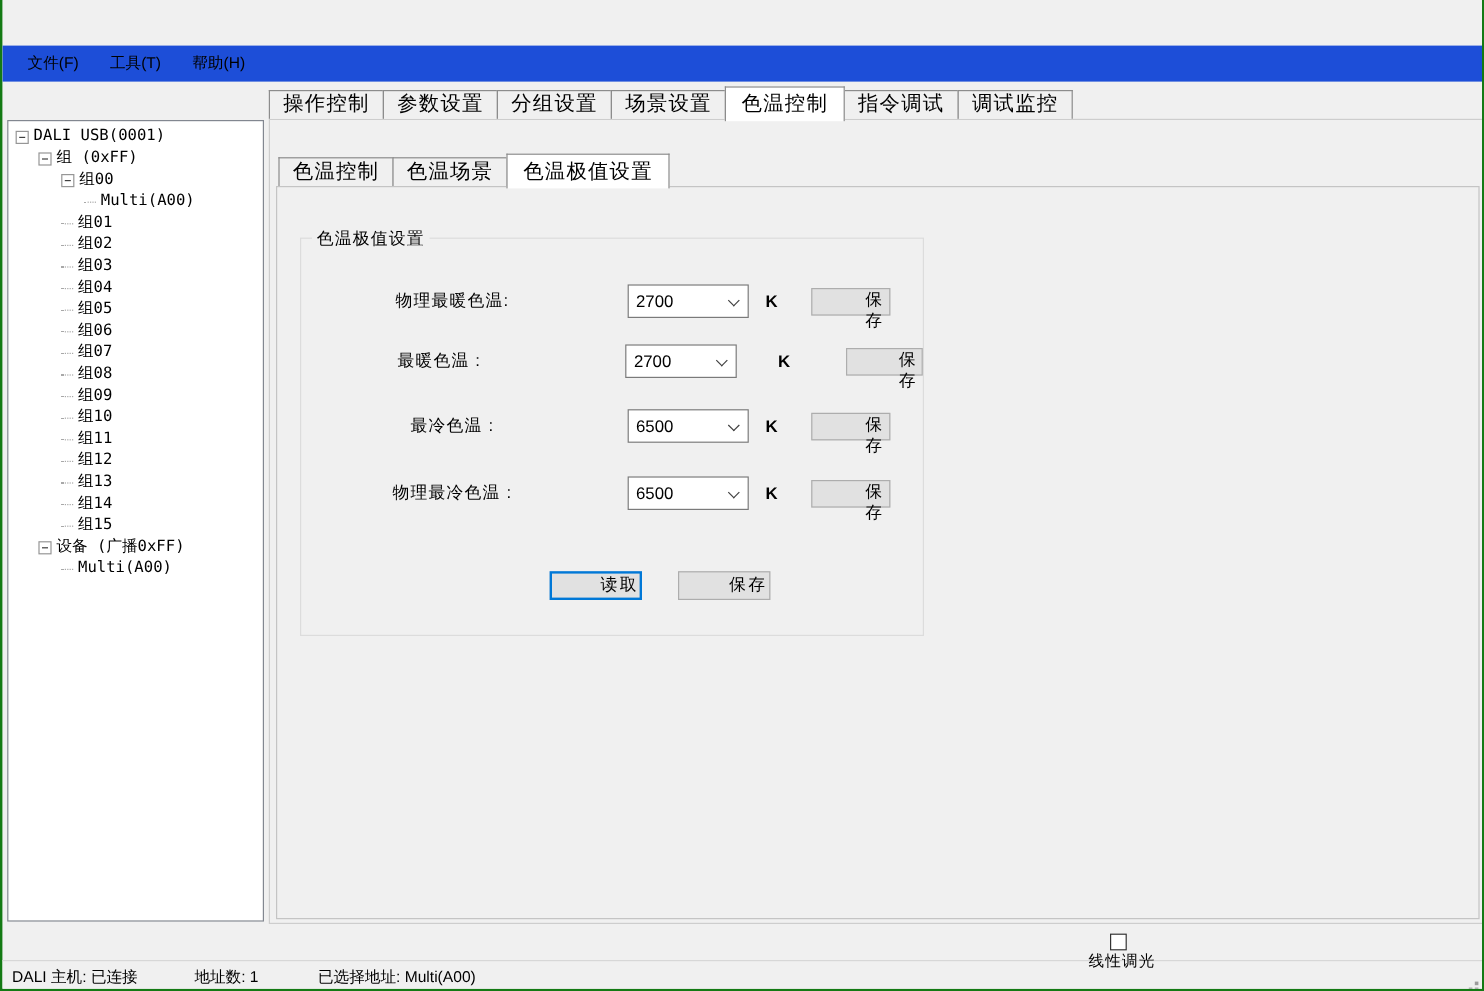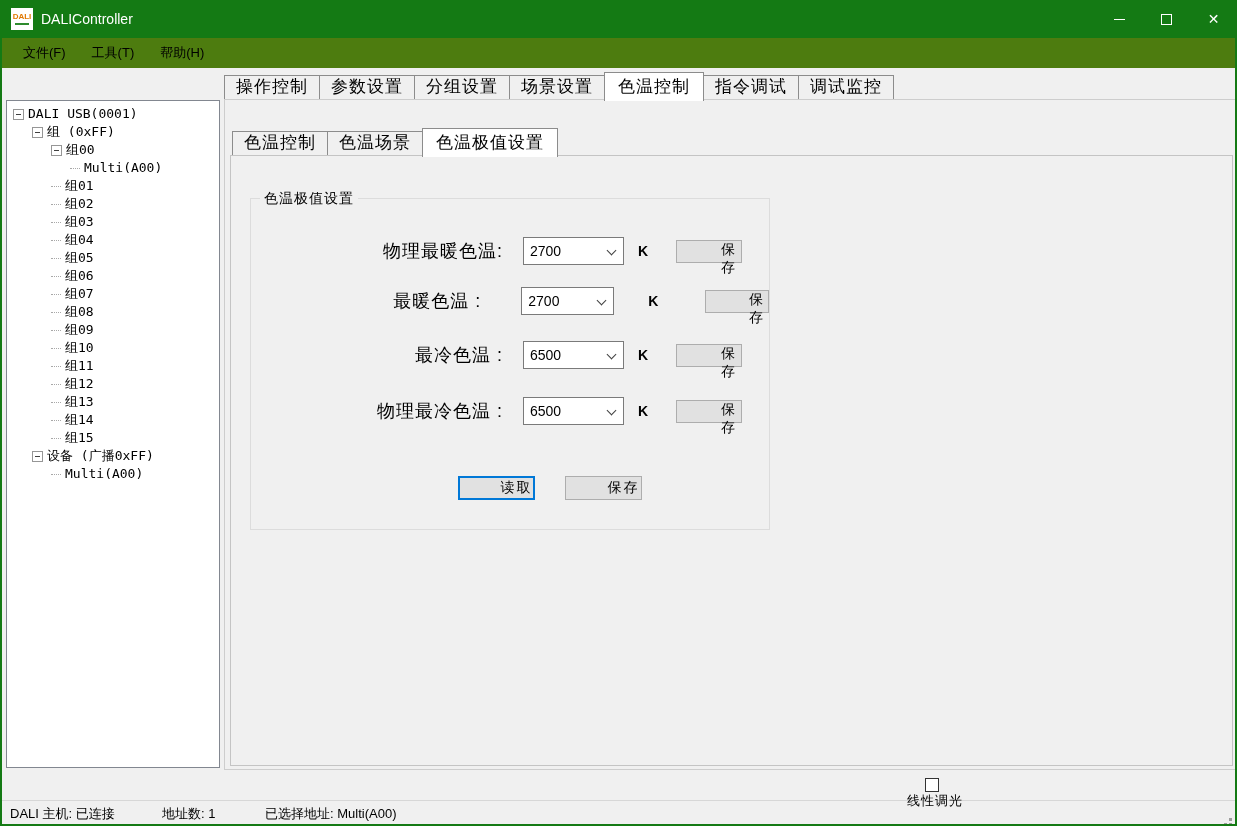--- a/index.html
+++ b/index.html
@@ -17,21 +17,21 @@
   .app-icon { width:22px; height:22px; background:#fff; margin-left:11px; display:flex; flex-direction:column; align-items:center; justify-content:center; }
   .app-icon .dali-txt { font-size:8px; font-weight:bold; color:#e07800; line-height:8px; letter-spacing:0; }
   .app-icon .dali-bar { width:14px; height:2px; background:#2e8b2e; margin-top:2px; }
   .title-text { color:#fff; font-size:14px; margin-left:8px; }
   .win-controls { position:absolute; right:0; top:0; height:38px; display:flex; }
   .win-btn { width:47px; height:38px; display:flex; align-items:center; justify-content:center; color:#fff; font-size:14px; cursor:default; }
   .min-glyph { width:11px; height:1px; background:#fff; display:block; }
   .max-glyph { width:11px; height:11px; border:1px solid #fff; display:block; }
 
   
-  .menubar { position:absolute; left:0; top:38px; width:100%; height:30px; background:#4d7c0f; display:flex; align-items:center; padding-left:8px; }
+  .menubar { position:absolute; left:0; top:38px; width:100%; height:30px; background:#1d4ed8; display:flex; align-items:center; padding-left:8px; }
   .menu-item { padding:4px 13px; font-size:13px; }
 
   
   .tree-panel { position:absolute; left:4px; top:100px; width:214px; height:668px; background:#fff; border:1px solid #828790; overflow:hidden; padding-top:4px; }
   .tree-row { height:18px; display:flex; align-items:center; font-family:"DejaVu Sans Mono","DejaVu Sans",monospace; font-size:13px; white-space:nowrap; }
   .tree-row .spacer.d0 { width:6px; }
   .tree-row .spacer.d1 { width:25px; }
   .tree-row .spacer.d2 { width:44px; }
   .tree-row .spacer.d3 { width:63px; }
   .expander { position:relative; width:11px; height:11px; border:1px solid #969696; background:#fff; flex:none; margin-right:4px; }
@@ -47,21 +47,21 @@
 
   
   .sub-tabstrip { position:absolute; left:230px; top:127px; height:28px; display:flex; align-items:flex-end; z-index:3; }
   .sub-page { position:absolute; left:228px; top:155px; width:1003px; height:611px; background:#f0f0f0; border:1px solid #c4c4c4; z-index:2; }
 
   
   .groupbox { position:absolute; left:248px; top:198px; width:520px; height:332px; border:1px solid #dcdcdc; z-index:3; }
   .groupbox-title { position:absolute; top:-9px; left:9px; background:#f0f0f0; padding:0 4px; font-size:14px; letter-spacing:1px; }
   .gb-row { position:absolute; left:0; width:100%; height:28px; display:flex; align-items:center; }
   .gb-row.r1 { top:38px; } .gb-row.r2 { top:88px;gap:20px; } .gb-row.r3 { top:142px; } .gb-row.r4 { top:198px; }
-  .gb-label { width:252px; text-align:right; font-size:18px; letter-spacing:1px; }
+  .gb-label { width:252px; text-align:center; font-size:14px; letter-spacing:1px; }
   .combo { position:relative; width:101px; height:28px; margin-left:20px; background:#fff; border:1px solid #7a7a7a; display:flex; align-items:center; padding-left:6px; font-size:14px; }
   .chevron { position:absolute; right:8px; top:9px; width:7px; height:7px; border-right:1px solid #404040; border-bottom:1px solid #404040; transform:rotate(45deg); }
   .unit { margin-left:14px; font-size:14px; font-weight:bold; width:14px; }
   .btn { margin-left:24px; width:66px; height:23px; background:#e1e1e1; border:1px solid #adadad; font-size:14px; font-family:inherit; letter-spacing:2px;padding-left:40px; }
   .gb-actions { position:absolute; top:277px; left:0; width:100%; height:24px; }
   .btn.read { position:absolute; left:207px; top:0; width:77px; height:24px; margin:0; border:2px solid #0078d7; }
   .btn.save-all { position:absolute; left:314px; top:0; width:77px; height:24px; margin:0; }
 
   
   .linear-dim { position:absolute; left:905px; top:778px; display:flex; align-items:center; z-index:4;flex-direction:column; }
@@ -75,38 +75,20 @@
   .status-item.s2 { left:160px; }
   .status-item.s3 { left:263px; }
   .resize-grip { position:absolute; right:3px; bottom:3px; width:3px; height:3px; background:#9c9c9c;
     box-shadow: -5px 10px 0 #9c9c9c, 0 10px 0 #9c9c9c, -10px 10px 0 #9c9c9c, -5px 5px 0 #9c9c9c, 0 5px 0 #9c9c9c, 0 0 0 #9c9c9c; }
 </style>
 </head>
 <body>
 
 <div id="window">
 
-  <div class="titlebar">
-    <div class="app-icon">
-      <span class="dali-txt">DALI</span>
-      <span class="dali-bar"></span>
-    </div>
-    <span class="title-text">DALIController</span>
-    <div class="win-controls">
-      <div class="win-btn">
-          <span class="min-glyph"></span>
-        </div>
-      <div class="win-btn">
-          <span class="max-glyph"></span>
-        </div>
-      <div class="win-btn">
-          <span>✕</span>
-        </div>
-    </div>
-  </div>
 
   <div class="menubar">
     <span class="menu-item">文件(F)</span>
     <span class="menu-item">工具(T)</span>
     <span class="menu-item">帮助(H)</span>
   </div>
 
   <div class="tree-panel">
     <div class="tree-row">
       <span class="spacer d0"></span>

